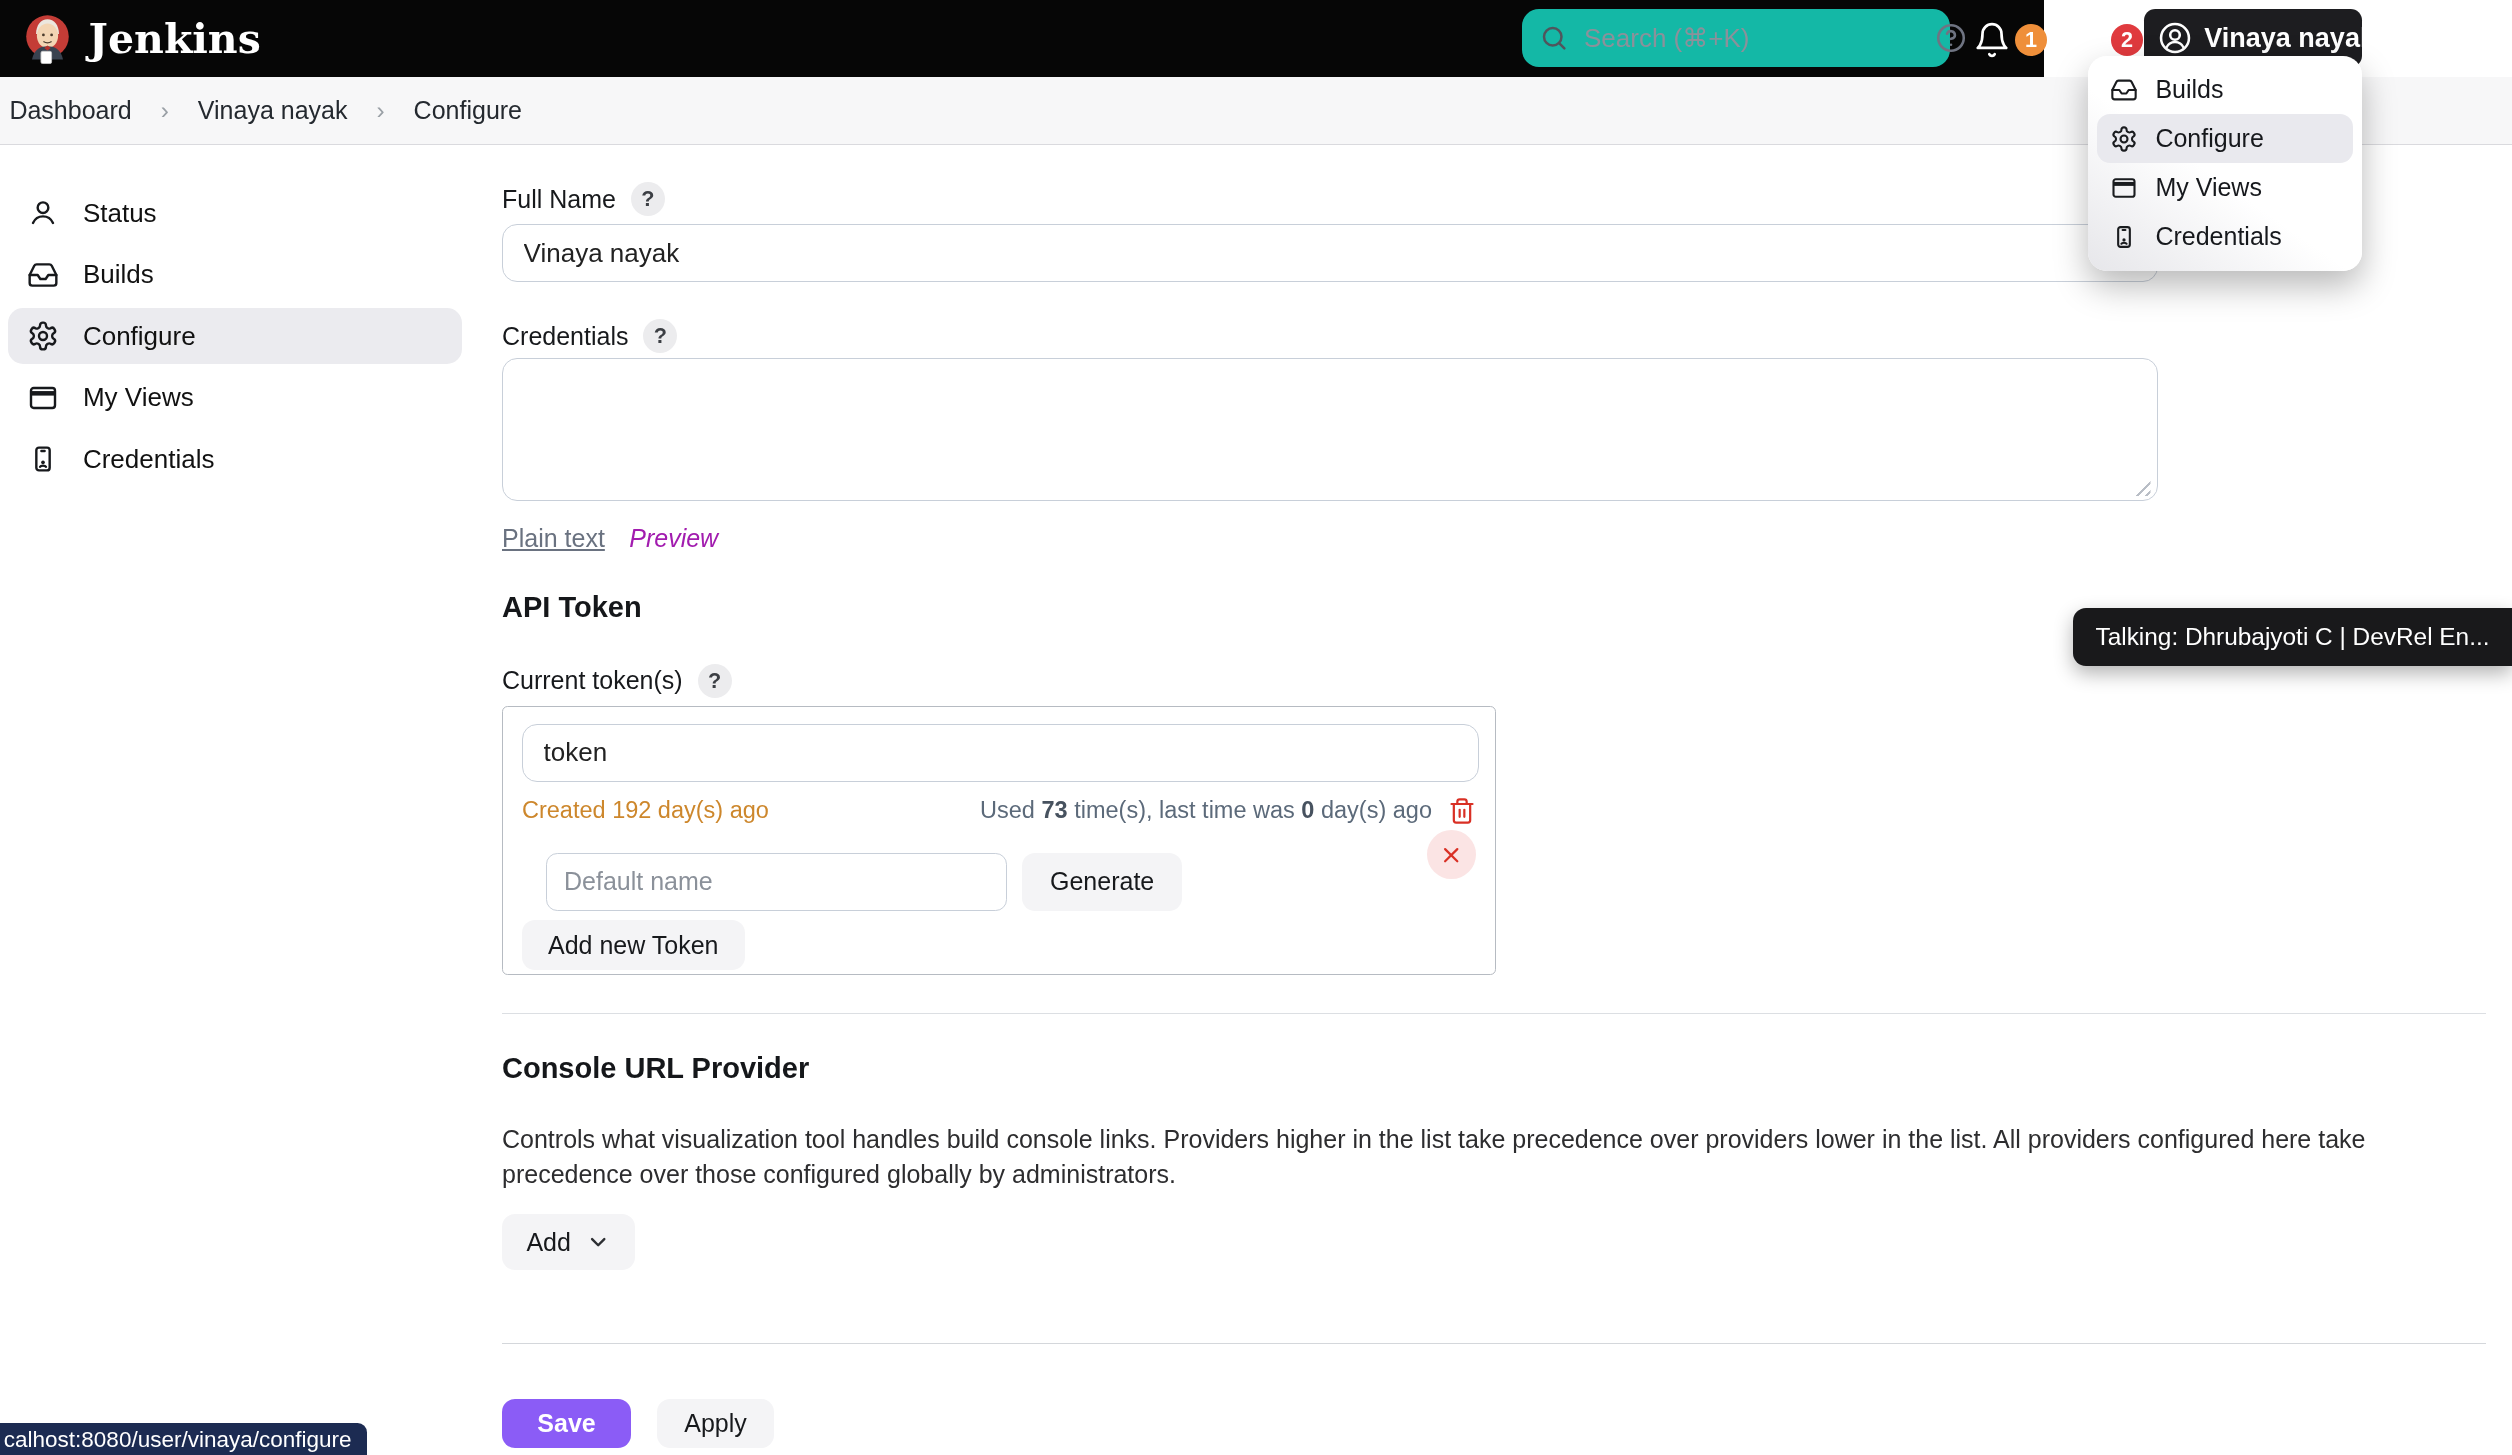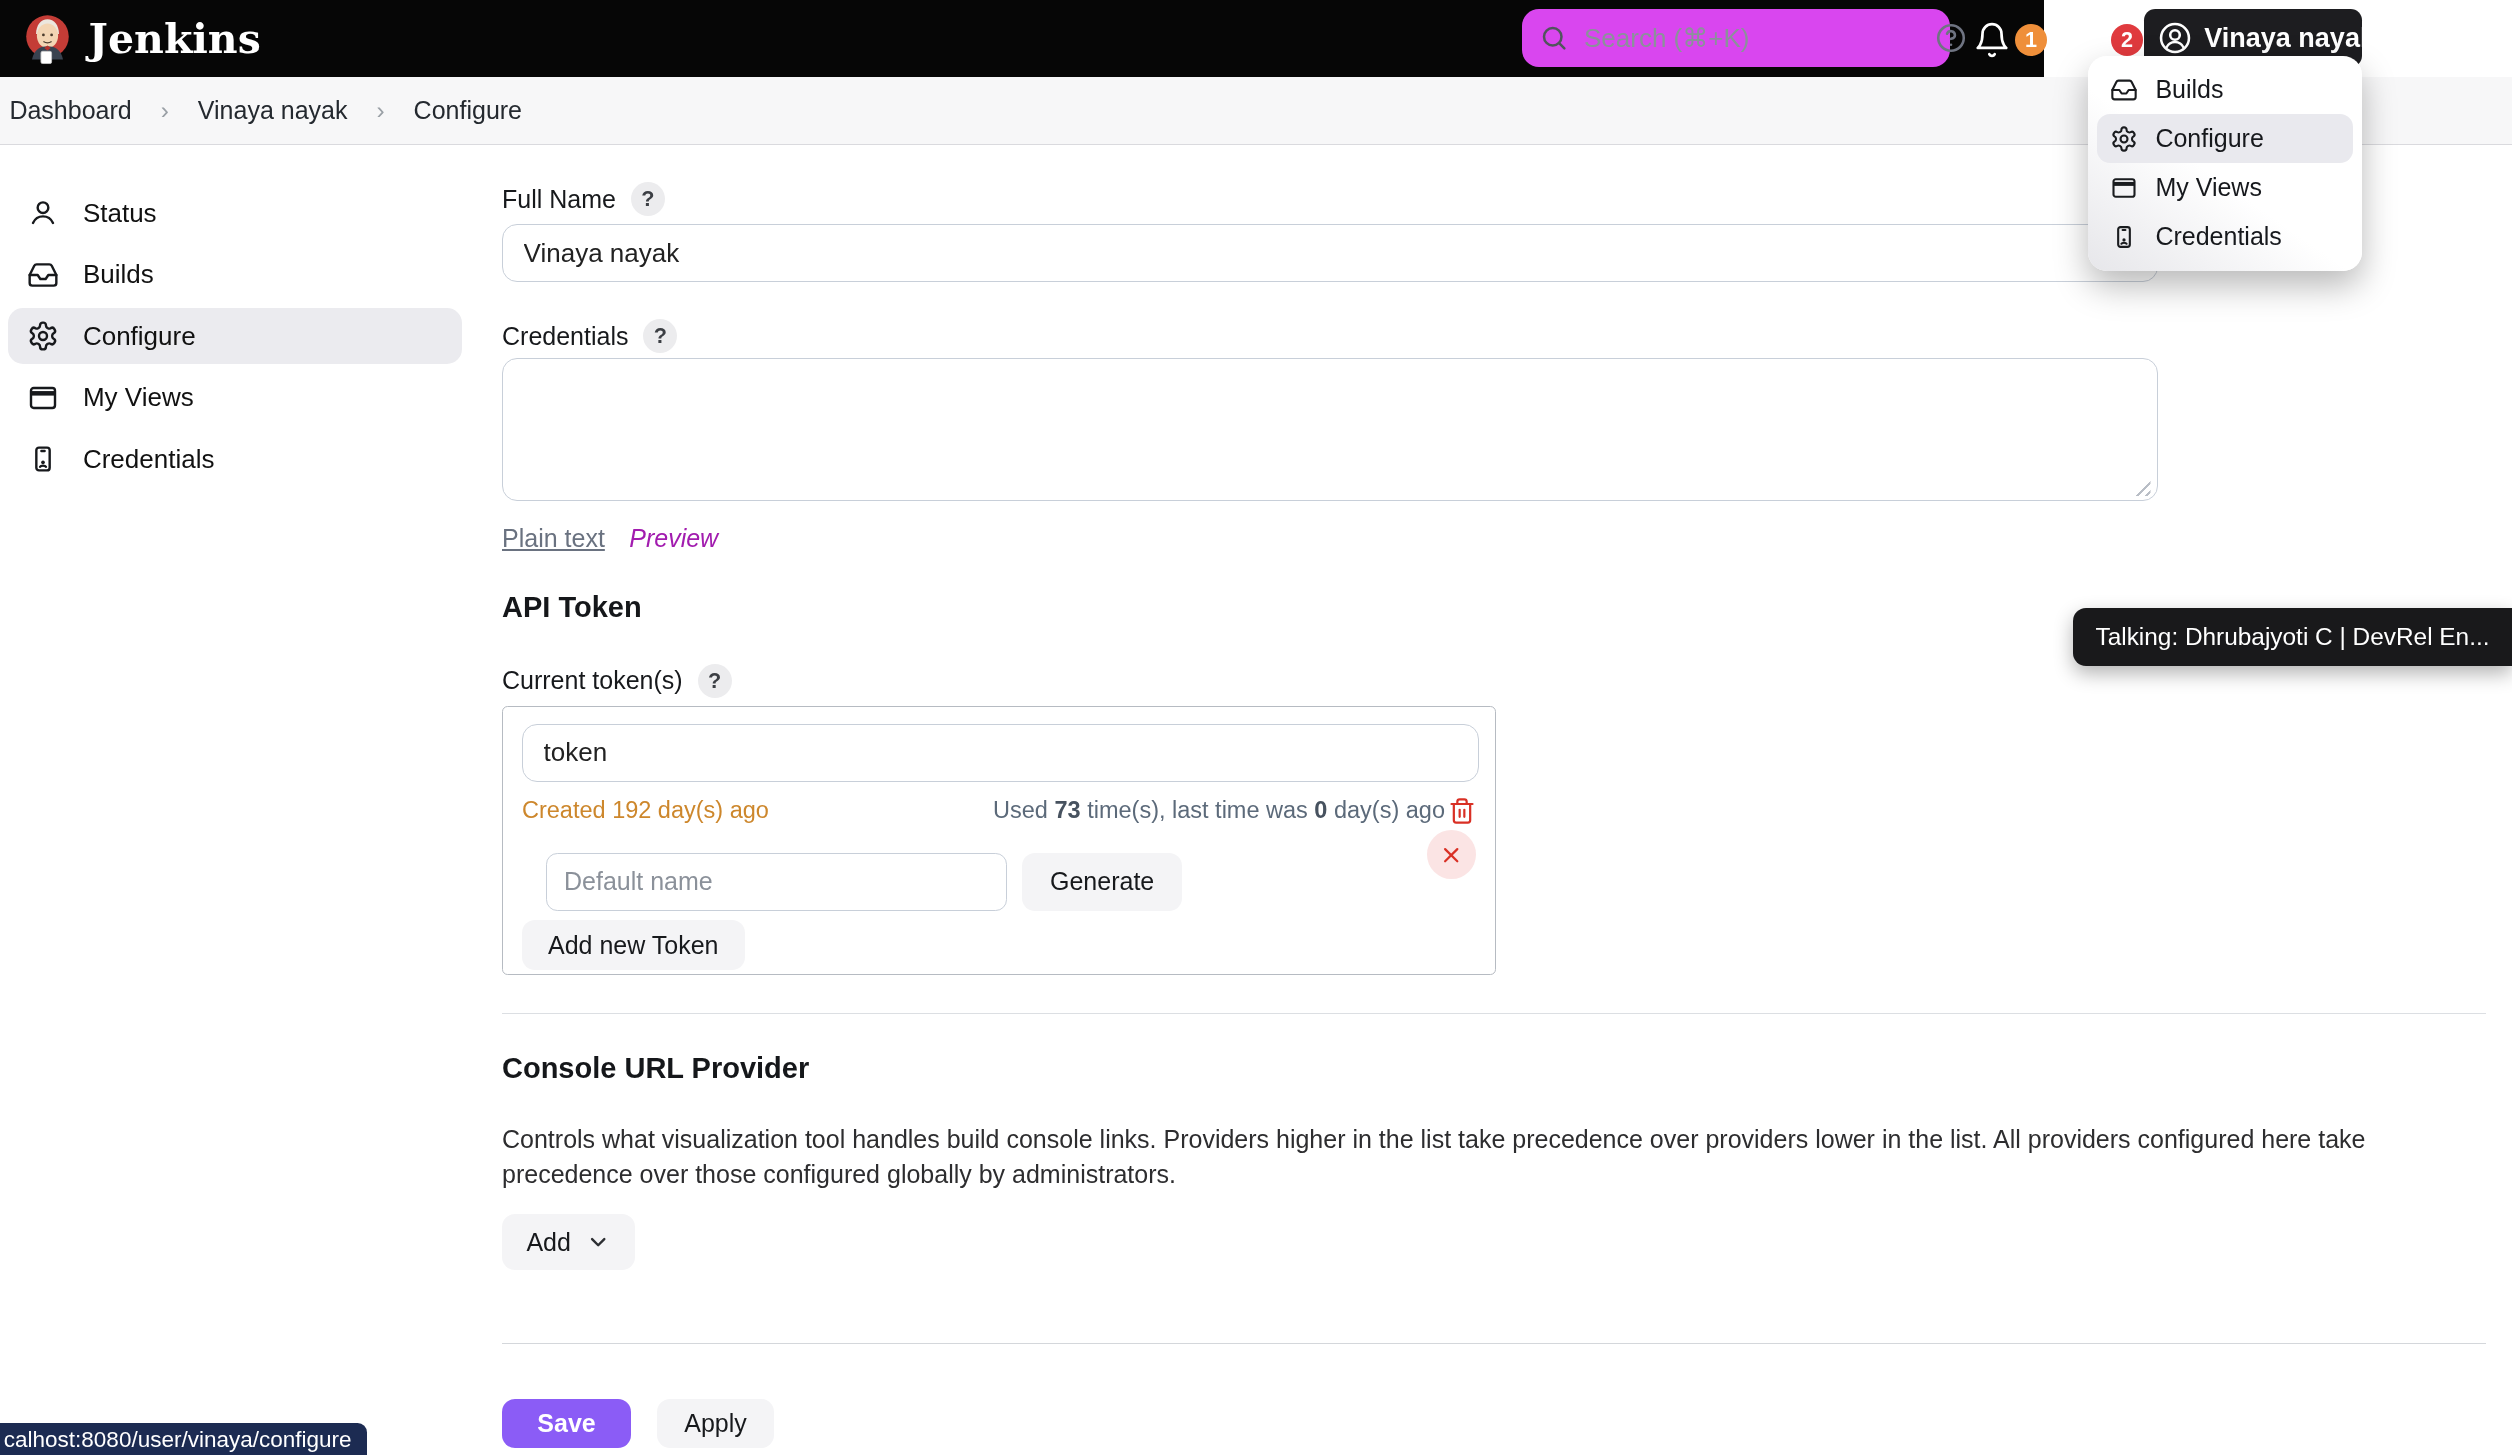--- a/index.html
+++ b/index.html
@@ -3,21 +3,21 @@
 <meta charset="utf-8">
 <style>
   * { box-sizing: border-box; margin: 0; padding: 0; }
   html,body { width:2512px; height:1456px; overflow:hidden; }
   body { font-family:"Liberation Sans","DejaVu Sans",sans-serif; background:#fff; color:#1c1e21; position:relative; }
 
   
   .header { position:absolute; left:0; top:0; width:2044px; height:77px; background:#060606; display:flex; align-items:center; z-index:20; }
   .brand { display:flex; align-items:center; gap:15px; margin-left:20.6px; }
   .brand-title { font-family:"DejaVu Serif","Liberation Serif",serif; font-weight:700; font-size:41px; color:#fff; }
-  .searchbar { position:absolute; left:1522px; top:9.4px; width:428px; height:58px; background:#d946ef; border-radius:17px; display:flex; align-items:center; padding:0 17px; gap:15px; }
+  .searchbar { position:absolute; left:1522px; top:9.4px; width:428px; height:58px; background:#14b8a6; border-radius:17px; display:flex; align-items:center; padding:0 17px; gap:15px; }
   .searchbar input { border:none; outline:none; flex:1; font-size:26px; color:#333; font-family:inherit; background:transparent; }
   .searchbar input::placeholder { color:#8b919a; }
   .icon { display:inline-flex; align-items:center; justify-content:center; }
   .icon svg { display:block; }
   .hdr-ico { position:absolute; top:20.6px; color:#fff; cursor:pointer; }
   .badge { position:absolute; top:24.4px; min-width:32px; height:32px; border-radius:16px; color:#fff; font-size:21.6px; font-weight:700; display:flex; align-items:center; justify-content:center; padding:0 5.6px; }
   .badge-orange { background:#ef8f3a; }
   .badge-red { background:#e03a3e; }
   .user-btn { position:absolute; left:2144px; top:9.4px; width:218px; height:58px; background:#1d1d20; border-radius:11.3px; display:flex; align-items:center; gap:11.3px; padding:0 13px; color:#fff; cursor:pointer; }
   .user-name { font-size:27px; font-weight:600; white-space:nowrap; }
@@ -45,21 +45,21 @@
   .modes { margin-top:20.6px; height:28px; display:flex; align-items:center; gap:24.4px; font-size:25px; }
   .mode-plain { color:#6a7280;text-decoration:underline; }
   .mode-preview { color:#a21caf; cursor:pointer;font-style:italic; }
   h2.section { margin-top:38px; height:38px; font-size:29px; font-weight:700; color:#15171a; }
   .label-row2 { margin-top:36px; }
 
   .token-box { margin-top:9.4px; width:994px; height:269px; border:0.9px solid #b6bbc2; border-radius:5.6px; padding:17px 19px 0 19px; }
   .token-input { display:block; width:957px; height:58px; border:1.9px solid #c8cfd9; border-radius:15px; font-size:26px; color:#222; padding:0 20.6px; outline:none; font-family:inherit; }
   .token-meta { margin-top:15px; height:28px; display:flex; align-items:center; justify-content:space-between; }
   .created { font-size:23.5px; color:#cd872c; }
-  .used-group { display:flex; align-items:center; gap:3px; }
+  .used-group { display:flex; align-items:center; gap:16px; }
   .used { font-size:23.5px; color:#5c6a7a; }
   .used b { color:#47525f; }
   .trash-btn { color:#d93025; cursor:pointer; }
   .token-new-row { margin-top:28px; display:flex; align-items:center; }
   .default-input { width:461px; height:58px; border:1.9px solid #c8cfd9; border-radius:11.3px; font-size:25px; padding:0 17px; outline:none; font-family:inherit; color:#222;margin-left:24px; }
   .default-input::placeholder { color:#8b919a; }
   .btn { border:none; cursor:pointer; font-family:inherit; display:inline-flex; align-items:center; justify-content:center; border-radius:13px; }
   .btn-soft { background:#f4f4f6; color:#17191c; font-size:25px; font-weight:500; }
   .generate-btn { height:58px; padding:0 28px; margin-left:15px; }
   .x-btn { margin-left:auto; margin-top:-22.5px; width:49px; height:49px; border-radius:24.4px; background:#fbe4e4; color:#d93025; align-self:flex-start; }

